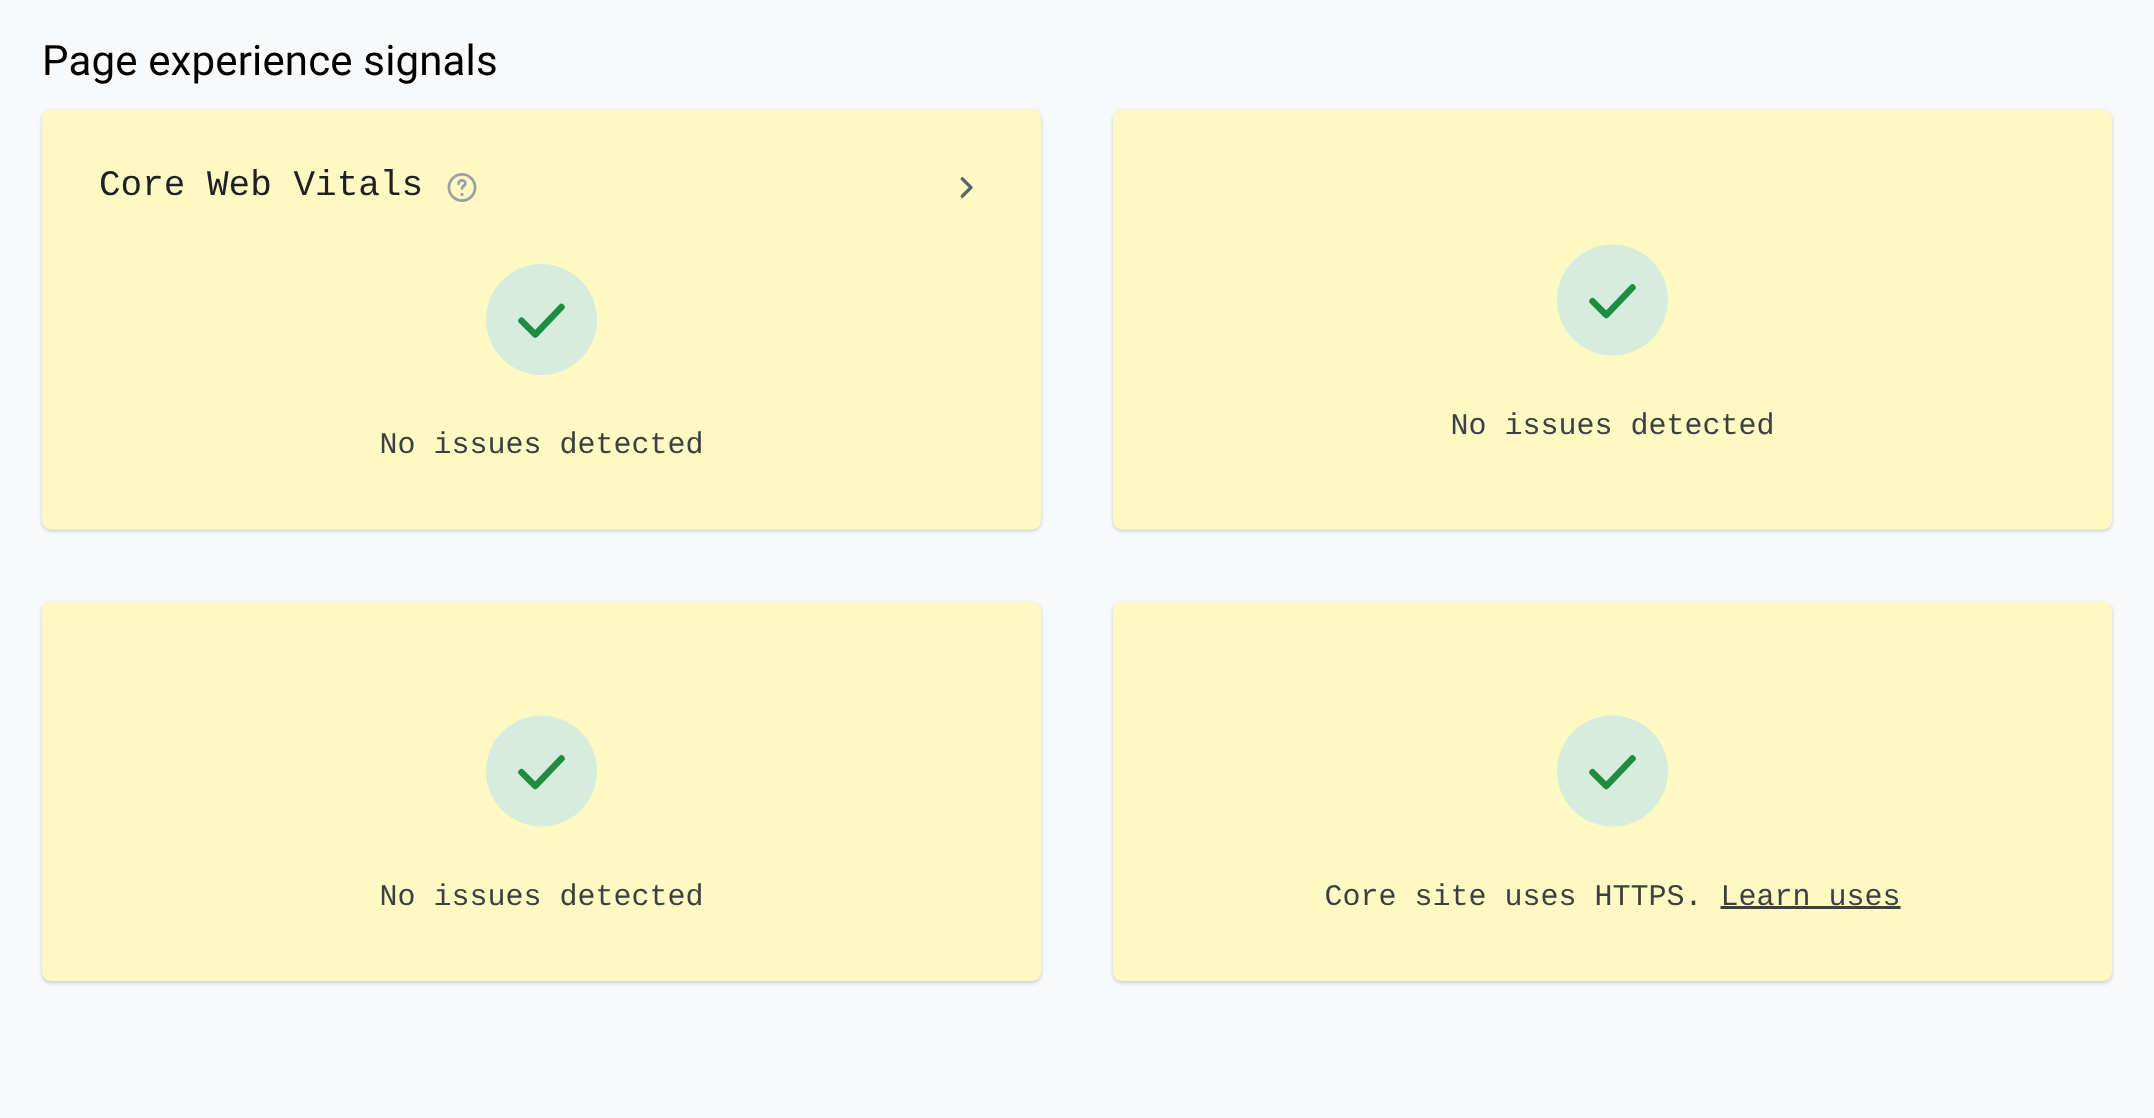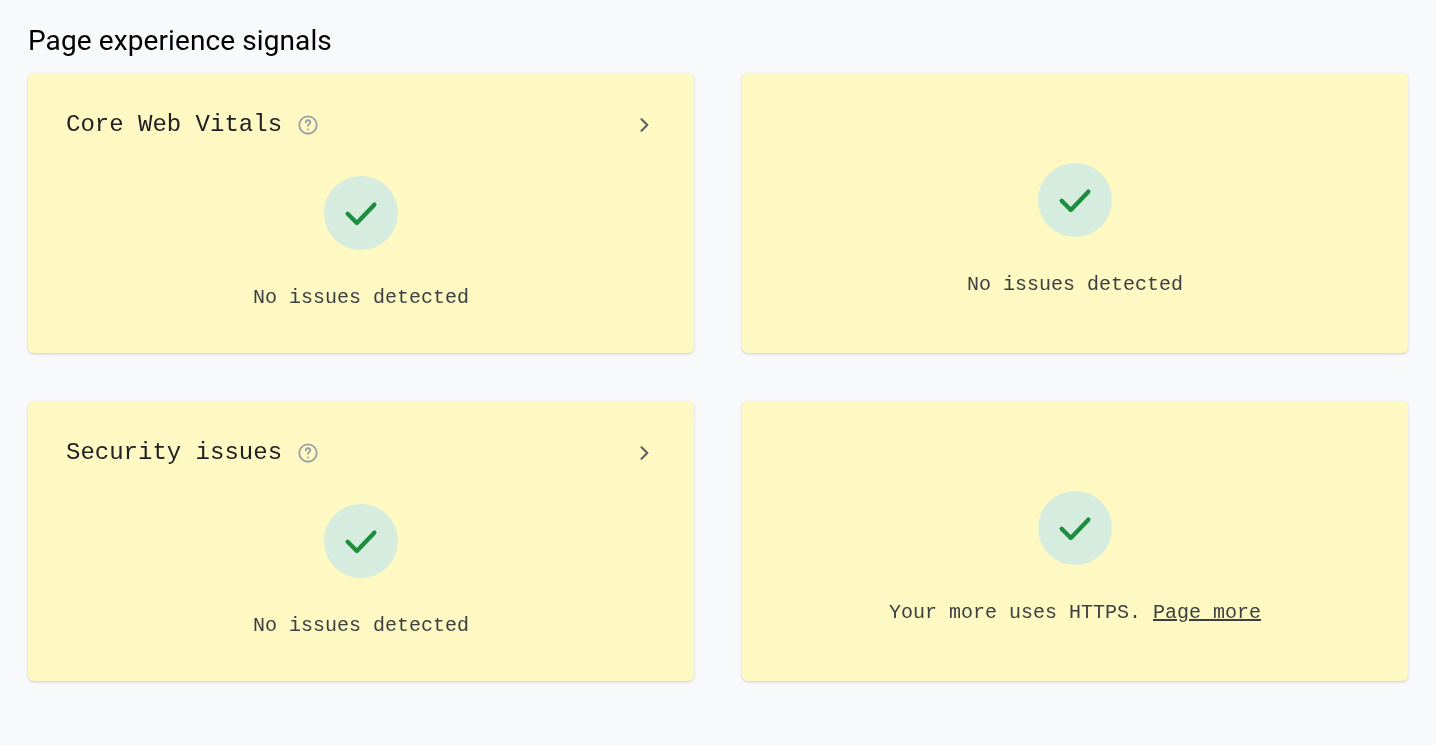--- a/index.html
+++ b/index.html
@@ -125,51 +125,36 @@
       <div class="check-circle">
         <svg width="40" height="40" viewBox="0 0 24 24" fill="none" stroke="#1e8e3e" stroke-width="2.6" stroke-linecap="round" stroke-linejoin="round">
           <polyline points="4 12.5 9.5 18 20 7"></polyline>
         </svg>
       </div>
       <div class="status-line">No issues detected</div>
     </div>
   </div>
 
   <div class="card">
-    <div class="card-header">
-      <span class="card-title">Security issues</span>
-      <span class="help-icon">
-        <svg width="22" height="22" viewBox="0 0 24 24" fill="none" stroke="#9aa0a6" stroke-width="2">
-          <circle cx="12" cy="12" r="9.5"></circle>
-          <path d="M9.5 9.2c0-1.4 1.1-2.4 2.5-2.4 1.4 0 2.5 1 2.5 2.3 0 1.6-2.5 1.9-2.5 3.6" stroke-linecap="round"></path>
-          <circle cx="12" cy="17" r="1.1" fill="#9aa0a6" stroke="none"></circle>
-        </svg>
-      </span>
-      <span class="chevron">
-        <svg width="20" height="20" viewBox="0 0 24 24" fill="none" stroke="#5f6368" stroke-width="2.6" stroke-linecap="round" stroke-linejoin="round">
-          <polyline points="9 5 16 12 9 19"></polyline>
-        </svg>
-      </span>
-    </div>
     <div class="card-body">
       <div class="check-circle">
         <svg width="40" height="40" viewBox="0 0 24 24" fill="none" stroke="#1e8e3e" stroke-width="2.6" stroke-linecap="round" stroke-linejoin="round">
           <polyline points="4 12.5 9.5 18 20 7"></polyline>
         </svg>
       </div>
       <div class="status-line">No issues detected</div>
     </div>
   </div>
 
   <div class="card no-nav">
     <div class="card-body">
       <div class="check-circle">
         <svg width="40" height="40" viewBox="0 0 24 24" fill="none" stroke="#1e8e3e" stroke-width="2.6" stroke-linecap="round" stroke-linejoin="round">
           <polyline points="4 12.5 9.5 18 20 7"></polyline>
         </svg>
       </div>
       <div class="status-line">
-        <span>Your more uses HTTPS. </span><a class="learn-more">Page more</a>
+        <span>Core site uses HTTPS. </span><a class="learn-more">Learn uses</a>
       </div>
     </div>
   </div>
 
 </div>
 
 </body></html>

